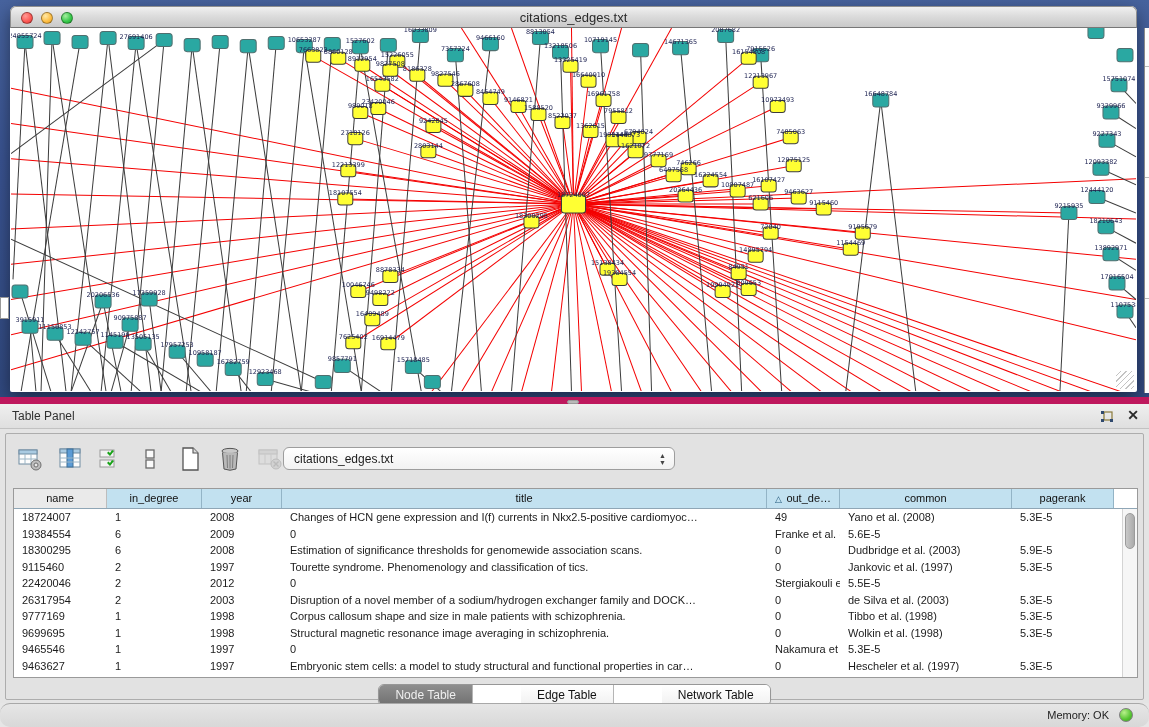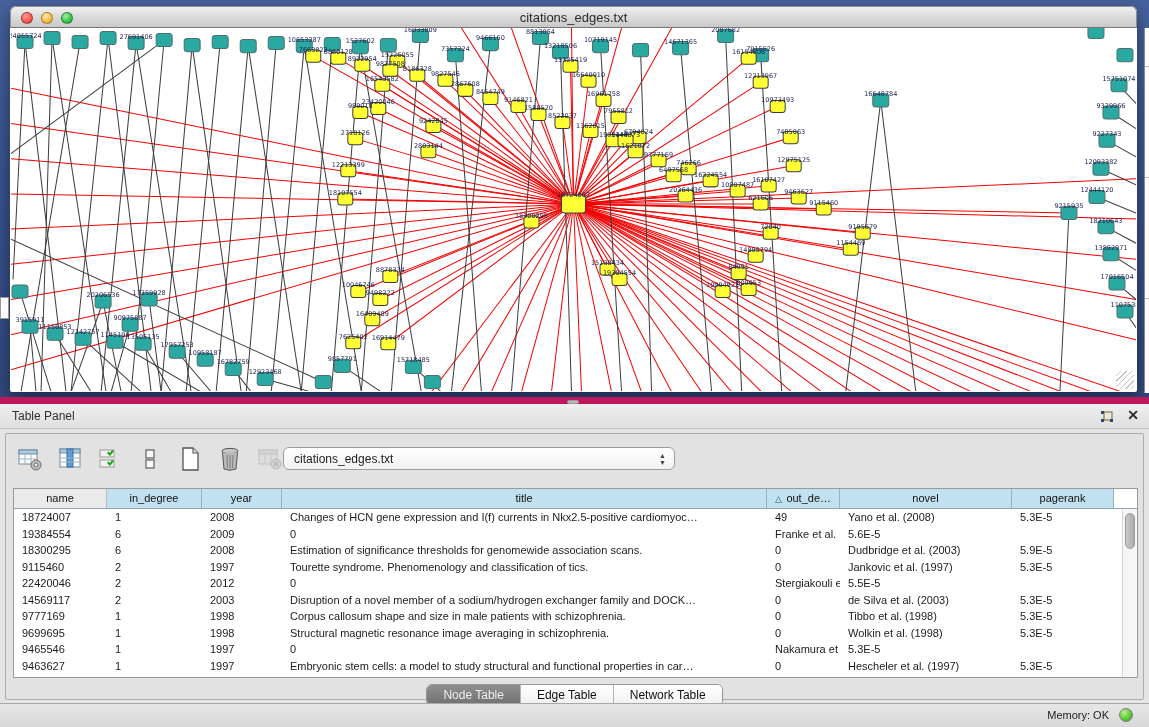--- a/index.html
+++ b/index.html
@@ -52,26 +52,26 @@
   .th { font-size:11px; color:#101010; text-align:center; line-height:19px; background:#c2e1f0; border-right:1px solid #93b4c6; overflow:hidden; white-space:nowrap; }
   .th.gray { background:#eaeaea; border-right:1px solid #bdbdbd; }
   .th.filler { background:#fff; border-right:none; }
   .sort-tri { font-size:9px; color:#245a7c; margin-right:2px; }
   .trow { display:grid; grid-template-columns:93px 95px 80px 485px 73px 172px 102px 1fr; height:16.5px; }
   .td { font-size:11px; color:#1b1b1b; line-height:16.5px; padding-left:8px; white-space:nowrap; overflow:hidden; }
   .vscroll { position:absolute; right:0; top:20px; bottom:0; width:15px; background:#f6f6f6; border-left:1px solid #d4d4d4; }
   .vthumb { position:absolute; left:2px; top:4px; width:10px; height:36px; border-radius:5px; background:linear-gradient(90deg,#c9c9c9,#ababab); border:1px solid #9b9b9b; }
 
   .tabs-wrap { position:absolute; left:0; right:0; top:250px; display:flex; justify-content:center; }
-  .seg { display:flex; border:1px solid #979797; border-radius:6px; overflow:hidden; background:#fff; box-shadow:0 1px 1px rgba(0,0,0,.15); }
+  .seg { display:flex; border:1px solid #979797; border-radius:6px; overflow:hidden; background:#fff; box-shadow:0 1px 1px rgba(0,0,0,.15);gap:48px; }
   .seg-btn { font-size:12px; padding:3px 16px; color:#111; background:linear-gradient(180deg,#ffffff,#f1f1f1); border-right:1px solid #b5b5b5; cursor:default; }
   .seg-btn:last-child { border-right:none; }
   .seg-btn.selected { background:linear-gradient(180deg,#8f8f8f,#717171); color:#efefef; }
 
-  .statusbar { position:absolute; left:0; top:703px; width:1149px; height:24px; background:linear-gradient(180deg,#e6e6e6,#d8d8d8); border-top:1px solid #a8a8a8; }
+  .statusbar { position:absolute; left:0; top:703px; width:1149px; height:24px; background:linear-gradient(180deg,#e6e6e6,#d8d8d8); border-top:1px solid #a8a8a8;border-radius:10px; }
   .mem { position:absolute; right:40px; top:5px; font-size:11px; color:#222; }
   .mem-dot { position:absolute; right:16px; top:4px; width:14px; height:14px; border-radius:50%;
     background:radial-gradient(circle at 35% 30%, #b9f08c, #55c431 60%, #3d9e1f); border:1px solid #7e7e7e; }
 </style>
 </head>
 <body>
 
 <div id="app">
 
   <div class="net-region">
@@ -575,21 +575,21 @@
         <span class="dd-arrows">▲<br>▼</span>
       </div>
 
       <div class="table-box">
         <div class="thead" id="thead">
             <div class="th gray">name</div>
             <div class="th">in_degree</div>
             <div class="th">year</div>
             <div class="th">title</div>
             <div class="th"><span class="sort-tri">△ </span>out_de…</div>
-            <div class="th">novel</div>
+            <div class="th">common</div>
             <div class="th">pagerank</div>
             <div class="th filler"></div>
           </div>
         <div id="tbody">
             <div class="trow">
               <div class="td">18724007</div>
               <div class="td">1</div>
               <div class="td">2008</div>
               <div class="td">Changes of HCN gene expression and I(f) currents in Nkx2.5-positive cardiomyoc…</div>
               <div class="td">49</div>
@@ -624,21 +624,21 @@
             </div>
             <div class="trow">
               <div class="td">22420046</div>
               <div class="td">2</div>
               <div class="td">2012</div>
               <div class="td">0</div>
               <div class="td">Stergiakouli et al. (2012)</div>
               <div class="td">5.5E-5</div>
             </div>
             <div class="trow">
-              <div class="td">14569117</div>
+              <div class="td">26317954</div>
               <div class="td">2</div>
               <div class="td">2003</div>
               <div class="td">Disruption of a novel member of a sodium/hydrogen exchanger family and DOCK…</div>
               <div class="td">0</div>
               <div class="td">de Silva et al. (2003)</div>
               <div class="td">5.3E-5</div>
             </div>
             <div class="trow">
               <div class="td">9777169</div>
               <div class="td">1</div>

